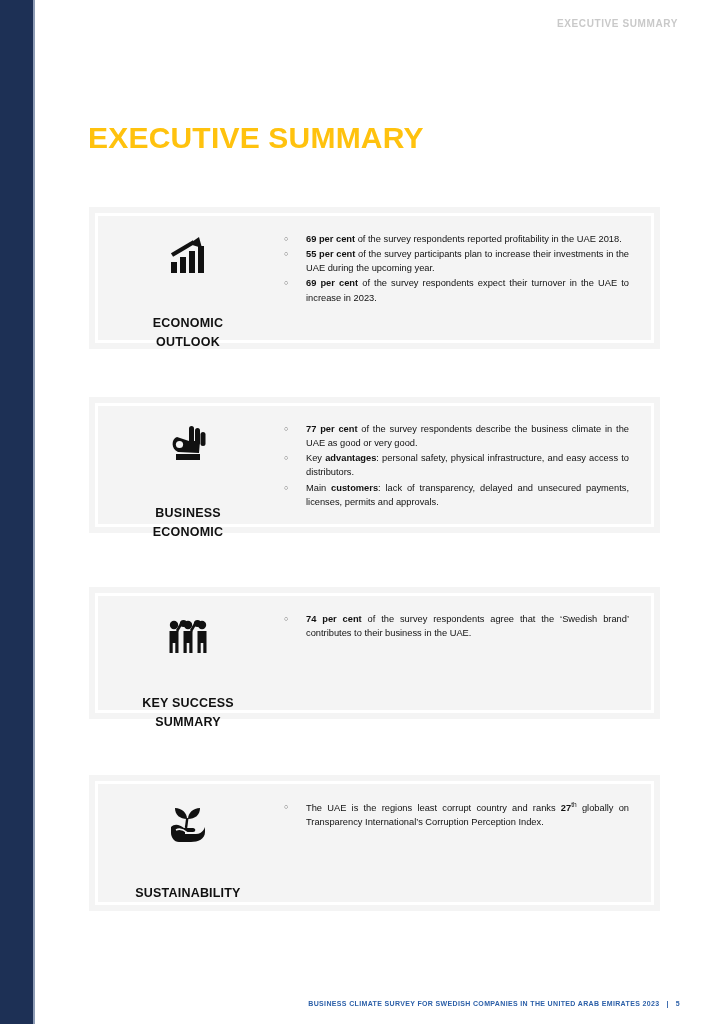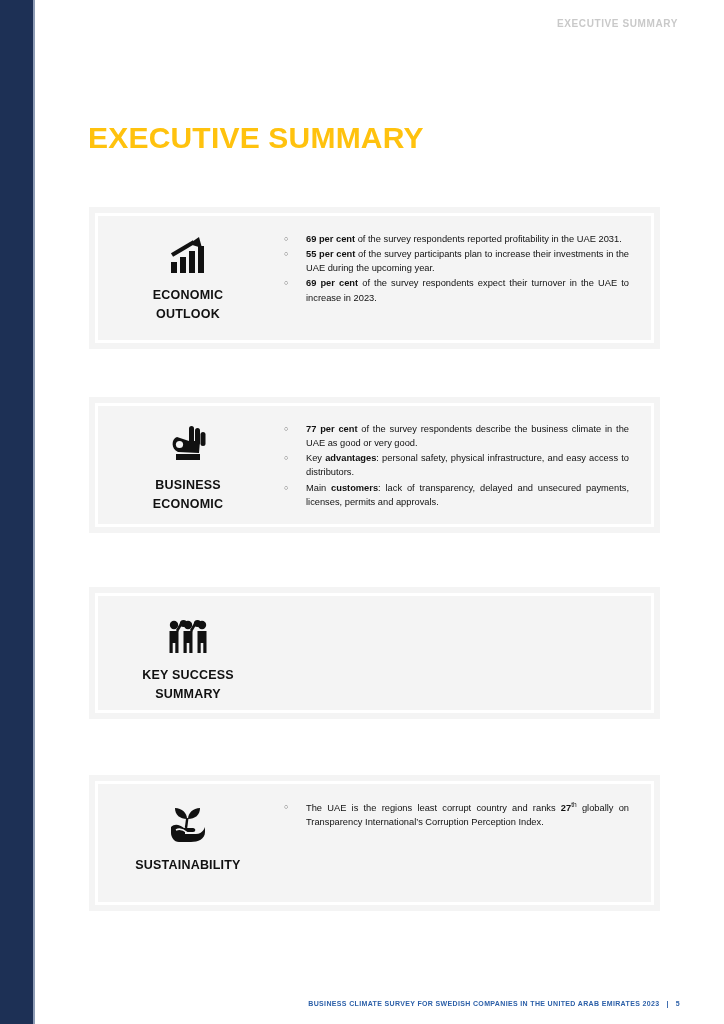--- a/index.html
+++ b/index.html
@@ -80,20 +80,21 @@
   .card-4 { top: 775px;  height: 136px; }
 
   .icon-col {
     width: 180px;
     flex: 0 0 180px;
     display: flex;
     flex-direction: column;
     align-items: center;
     padding-top: 17px;
     box-sizing: border-box;
+    gap: 28px;
   }
   .icon-col.shifted { padding-top: 19px; }
 
   .icon-art {
     height: 42px;
     display: flex;
     align-items: flex-end;
     justify-content: center;
   }
   .icon-art svg { display: block; }
@@ -179,21 +180,21 @@
           <path d="M31 2 L34 13 L21 9 Z" fill="#111"></path>
         </svg>
       </div>
       <div class="icon-label">
         <span>ECONOMIC</span><br>
         <span>OUTLOOK</span>
       </div>
     </div>
     <div class="bullet-col">
       <ul class="bullets">
-        <li><b>69 per cent</b><span> of the survey respondents reported profitability in the UAE 2031.</span></li>
+        <li><b>69 per cent</b><span> of the survey respondents reported profitability in the UAE 2018.</span></li>
         <li class="nojustify"><b>55 per cent</b><span> of the survey participants plan to increase their investments in the UAE during the upcoming year.</span></li>
         <li class="nojustify"><b>69 per cent</b><span> of the survey respondents expect their turnover in the UAE to increase in 2023.</span></li>
       </ul>
     </div>
   </div>
 </section>
 
 <section class="card card-2">
   <div class="card-inner">
     <div class="icon-col">
@@ -239,20 +240,21 @@
           <path d="M31.5 14 h9 v22 h-3.2 v-10 h-2.6 v10 h-3.2 z" fill="#111"></path>
         </svg>
       </div>
       <div class="icon-label">
         <span>KEY SUCCESS</span><br>
         <span>SUMMARY</span>
       </div>
     </div>
     <div class="bullet-col">
       <ul class="bullets">
+        <li><b>74 per cent</b><span> of the survey respondents agree that the ‘Swedish brand’ contributes to their business in the UAE.</span></li>
       </ul>
     </div>
   </div>
 </section>
 
 <section class="card card-4">
   <div class="card-inner">
     <div class="icon-col shifted">
       <div class="icon-art">
         <svg width="42" height="42" viewBox="0 0 42 42" aria-hidden="true">

